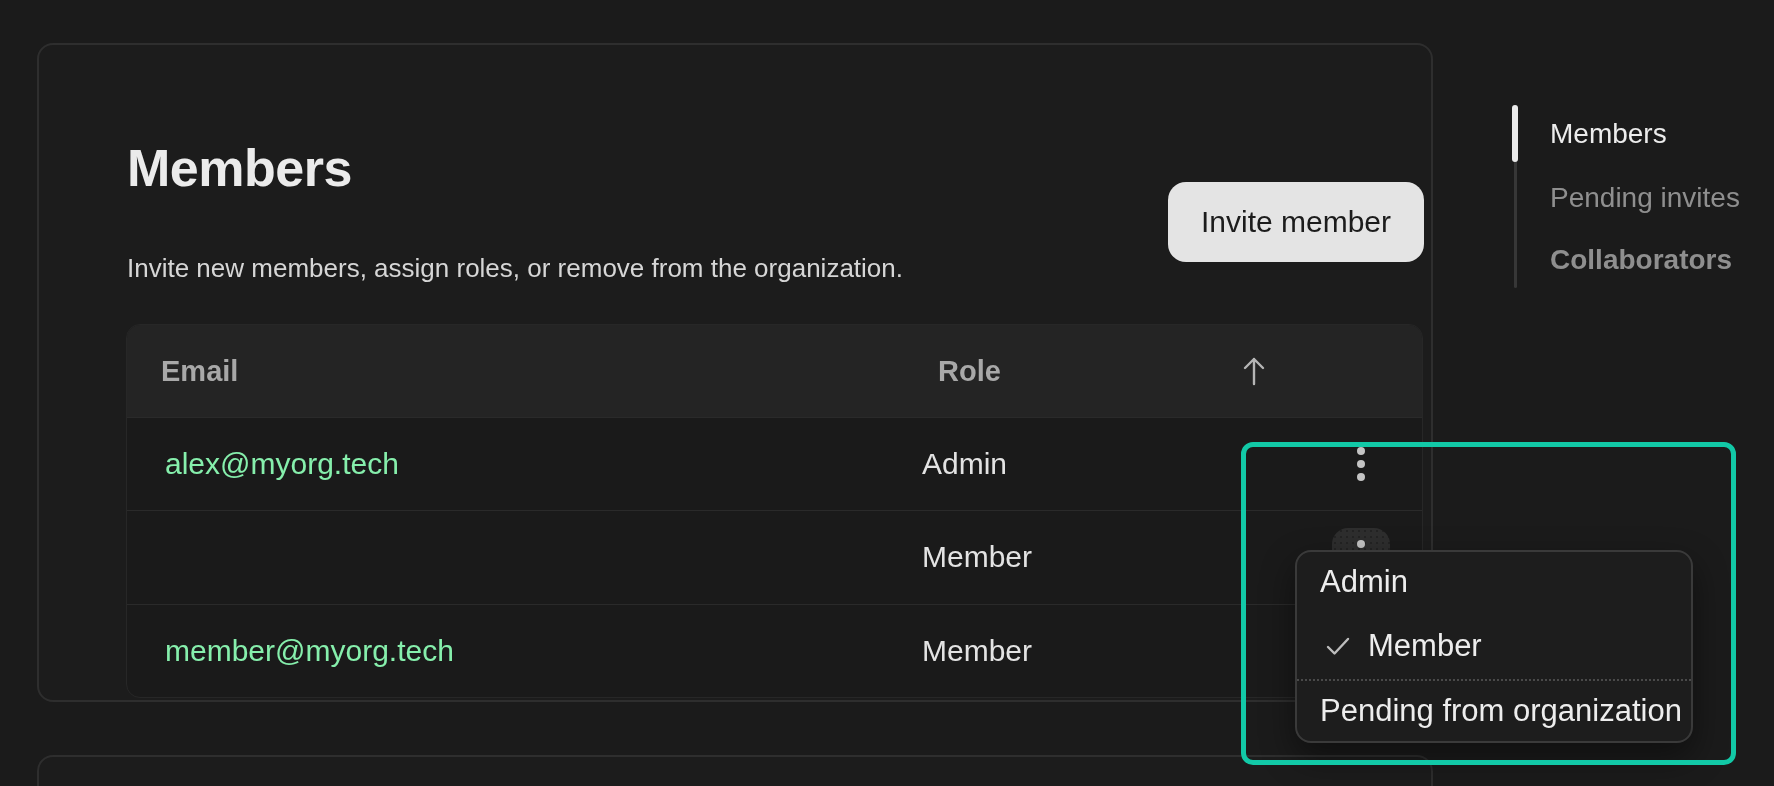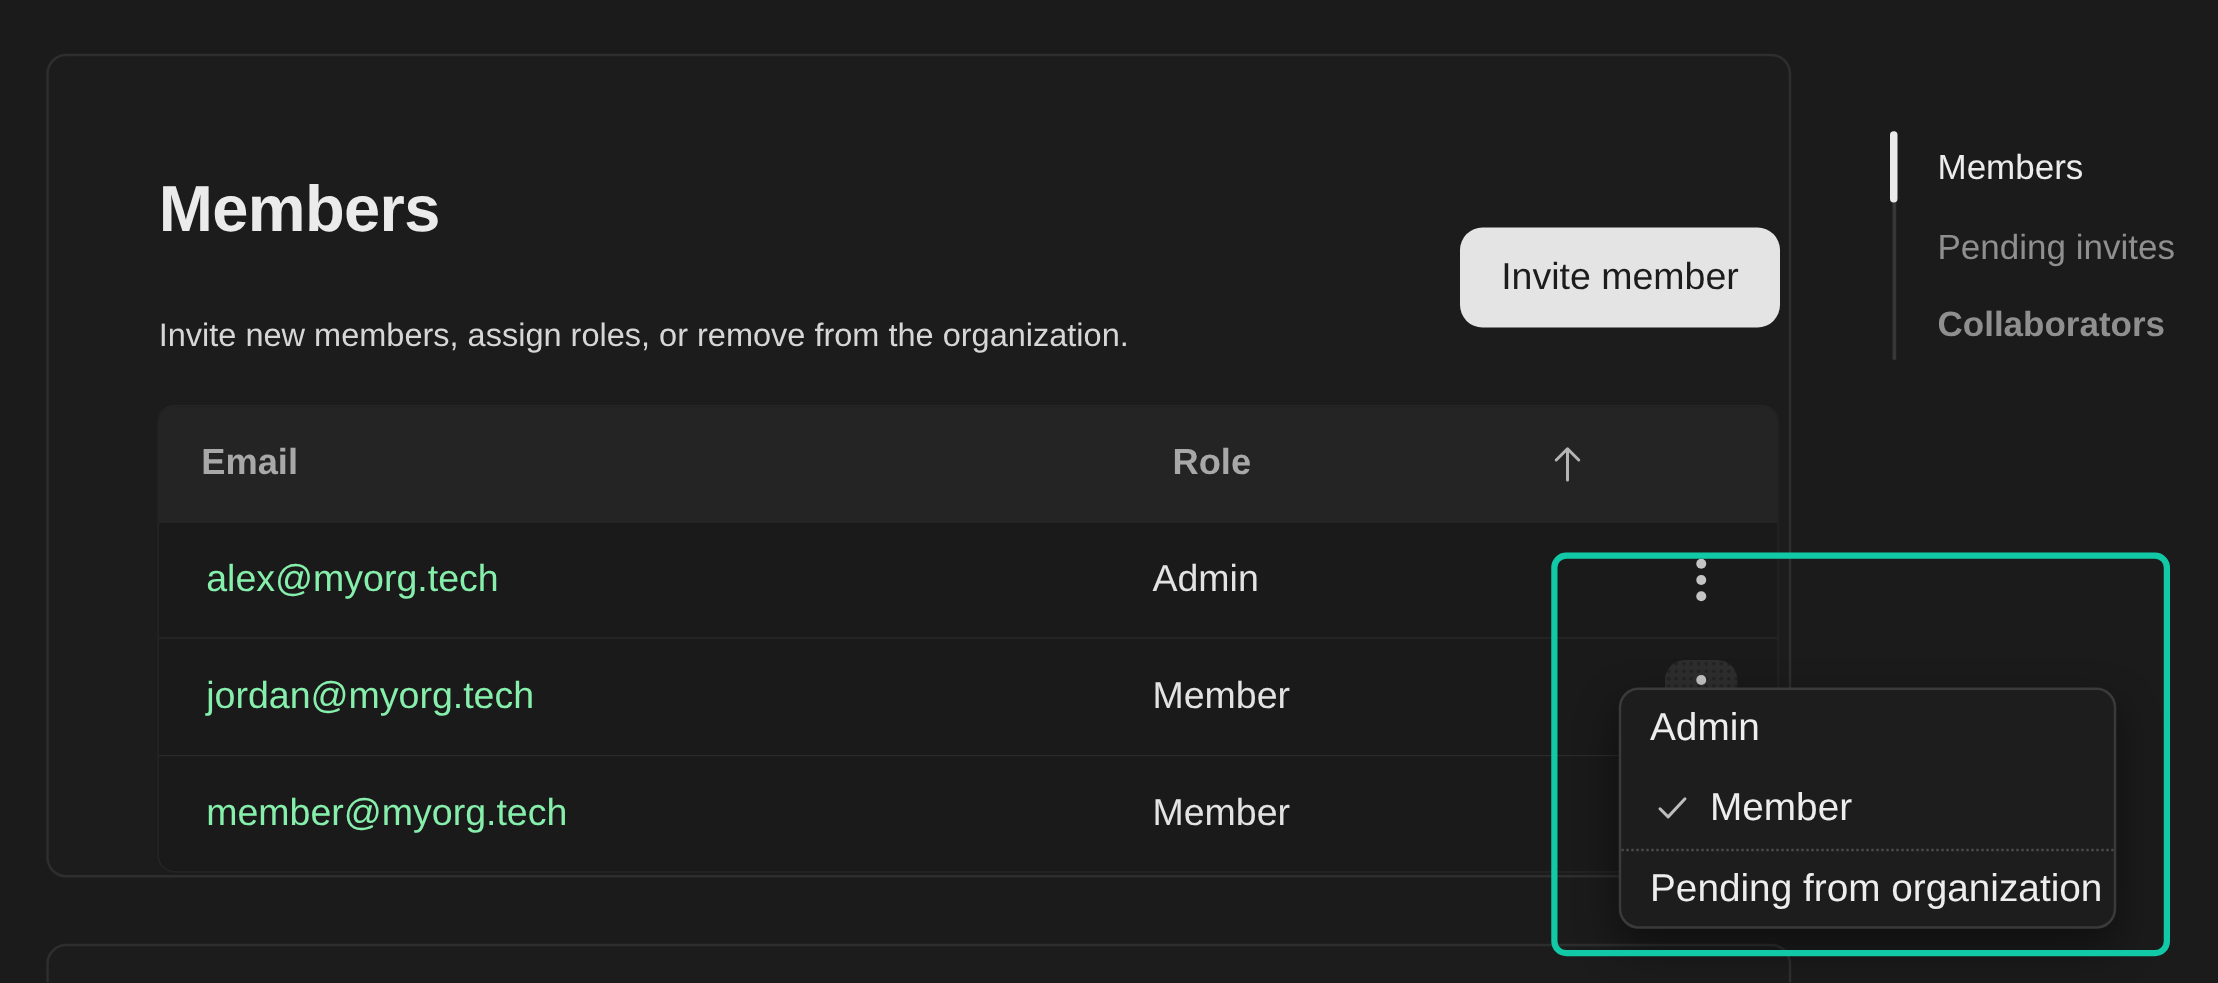--- a/index.html
+++ b/index.html
@@ -177,21 +177,20 @@
       <span class="cell-email">alex@myorg.tech</span>
       <span class="cell-role">Admin</span>
       <span class="kebab-wrap">
         <span class="kebab-dot"></span>
         <span class="kebab-dot"></span>
         <span class="kebab-dot"></span>
       </span>
     </div>
 
     <div class="t-row">
-      <span class="cell-email">jordan@myorg.tech</span>
       <span class="cell-role">Member</span>
       <span class="kebab-wrap active">
         <span class="kebab-dot"></span>
         <span class="kebab-dot"></span>
         <span class="kebab-dot"></span>
       </span>
     </div>
 
     <div class="t-row">
       <span class="cell-email">member@myorg.tech</span>

